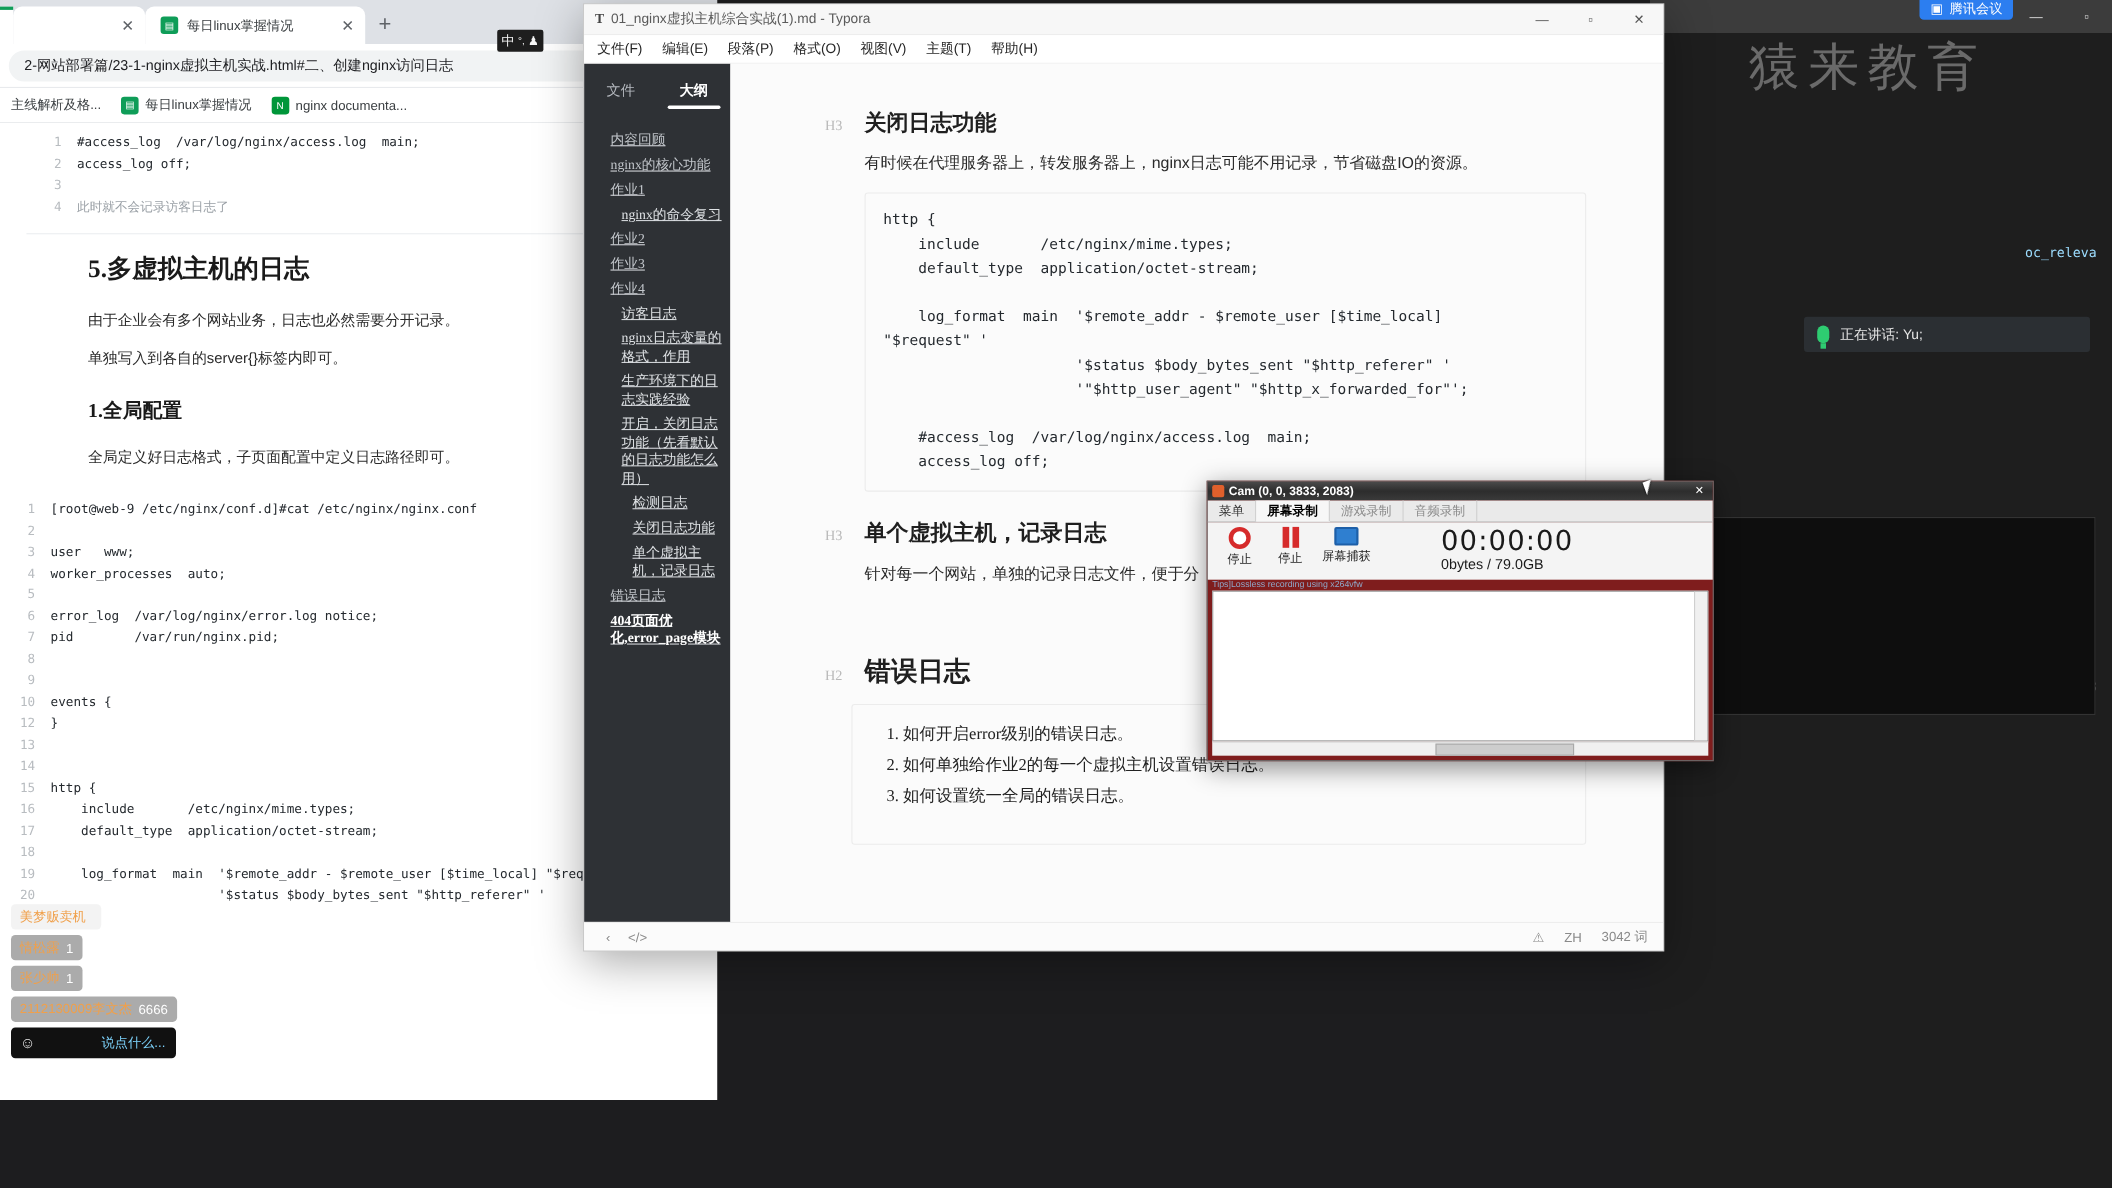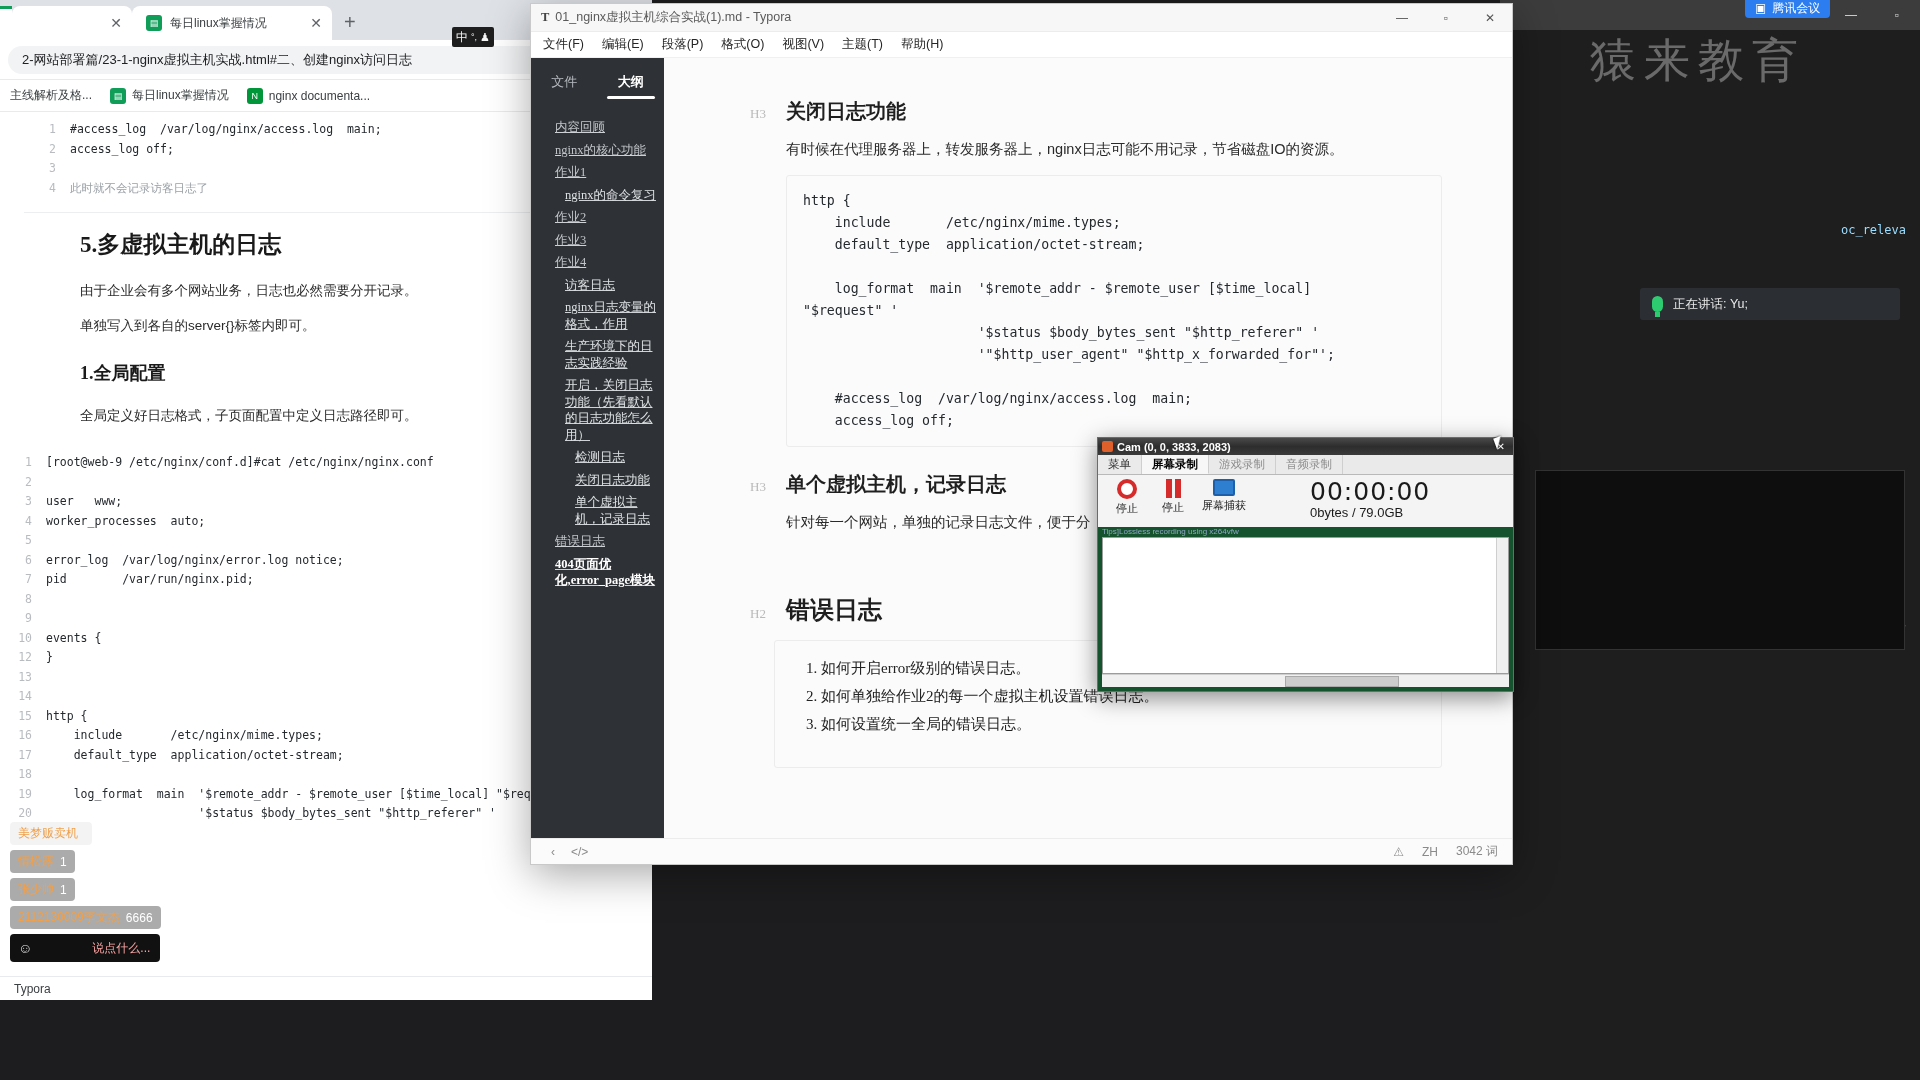--- a/index.html
+++ b/index.html
@@ -93,21 +93,21 @@
   }
   .danmu .nick { color: #f0a04b; }
   .danmu.light { background: rgba(240,240,240,.78); }
   .danmu.dark  { background: rgba(120,120,120,.62); }
   .chatbar {
     display:flex; align-items:center; background:#111; border-radius:4px;
     height: 28px; width: 150px; color:#e6e6e6; font-size:12px; overflow:hidden;
   }
   .chatbar .emoji { padding: 0 8px; font-size: 14px; }
   .chatbar .sep { width:1px; height:16px; background:#3a3a3a; }
-  .chatbar .ph { flex:1; padding: 0 8px; color:#fca5a5; white-space:nowrap;margin-left:44px; }
+  .chatbar .ph { flex:1; padding: 0 8px; color:#7dd3fc; white-space:nowrap;margin-left:44px; }
   .chatbar .arr { padding: 0 8px; color:#cfcfcf; }
 
   .browser-status {
     position:absolute; left:0; bottom:0; width:100%; height: 24px;
     background: #fff; color:#3c4043; font-size:12px;
     display:flex; align-items:center; padding-left: 14px;
     border-top: 1px solid #e8eaed;
   }
 
   
@@ -218,22 +218,22 @@
   .mic::after { content:""; position:absolute; left:3px; bottom:-5px; width:5px; height:5px; background:#2ecc71; }
 
   .meeting-pill {
     position:absolute; left: 1745px; top: -2px; height: 20px; padding: 0 10px;
     background:#2c7ef0; color:#fff; font-size:12px; border-radius: 0 0 4px 4px;
     display:flex; align-items:center; gap:6px; z-index: 40;
   }
 
   
   .cam {
-    position:absolute; left: 1097px; top: 437px; width: 417px; height: 255px;
-    background:#14532d; border:1px solid #6b6b6b;
+    position:absolute; left: 1097px; top: 437px; width: 461px; height: 255px;
+    background:#7f1d1d; border:1px solid #6b6b6b;
     box-shadow: 0 6px 22px rgba(0,0,0,.45); z-index: 50;
     display:flex; flex-direction:column;
   }
   .cam-title {
     height: 17px;
     background: linear-gradient(180deg,#4a4a4a 0%,#2d2d2d 50%,#3a3a3a 100%);
     color:#ffffff; font-size:11px; font-weight:bold;
     display:flex; align-items:center; padding: 0 4px; gap:4px;
   }
   .cam-ico { width:11px; height:11px; background:#e0602c; border-radius:2px; }
@@ -454,21 +454,20 @@
         </span></div>
         <div class="chatbar">
           <span class="emoji">☺</span>
           <span class="sep"></span>
           <span class="ph">说点什么...</span>
           <span class="sep"></span>
           <span class="arr">‹</span>
         </div>
       </div>
 
-      <div class="browser-status">Typora</div>
     </div>
   </div>
 
   <div class="ime">
     <span>中</span>
     <span style="font-size:9px;">°,</span>
     <span style="font-size:11px;">♟</span>
   </div>
 
   <div class="typora">

